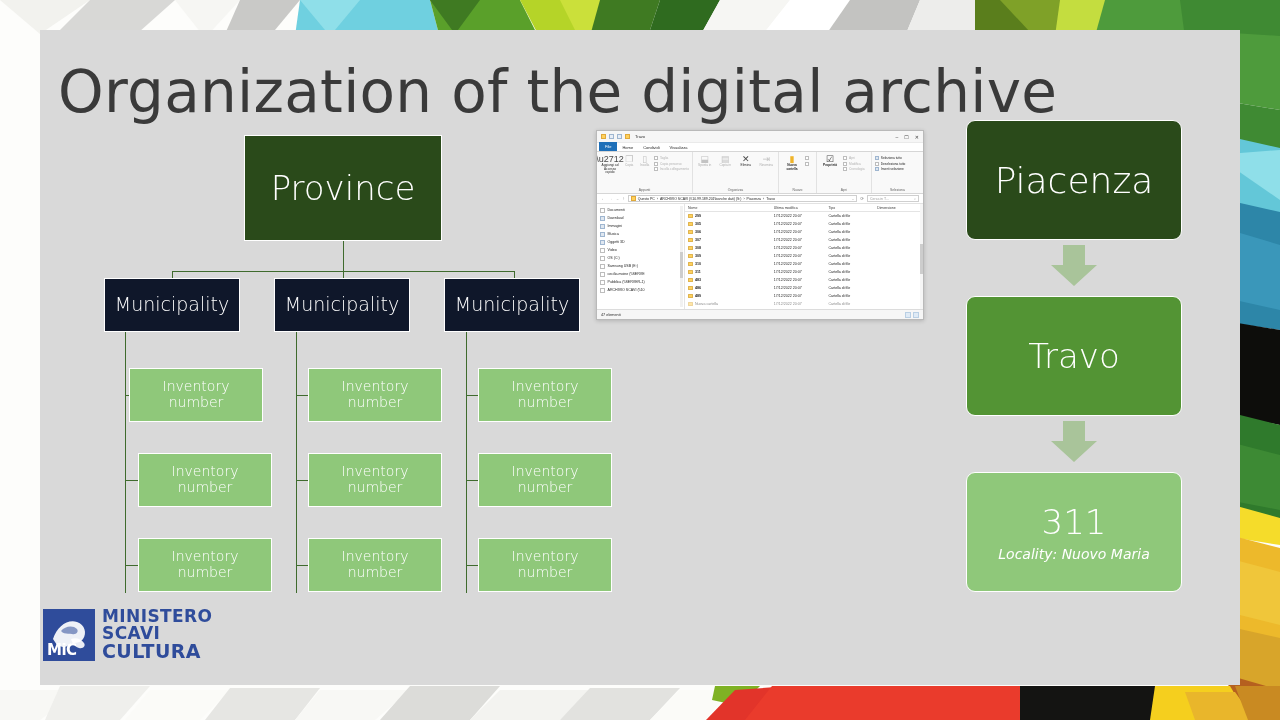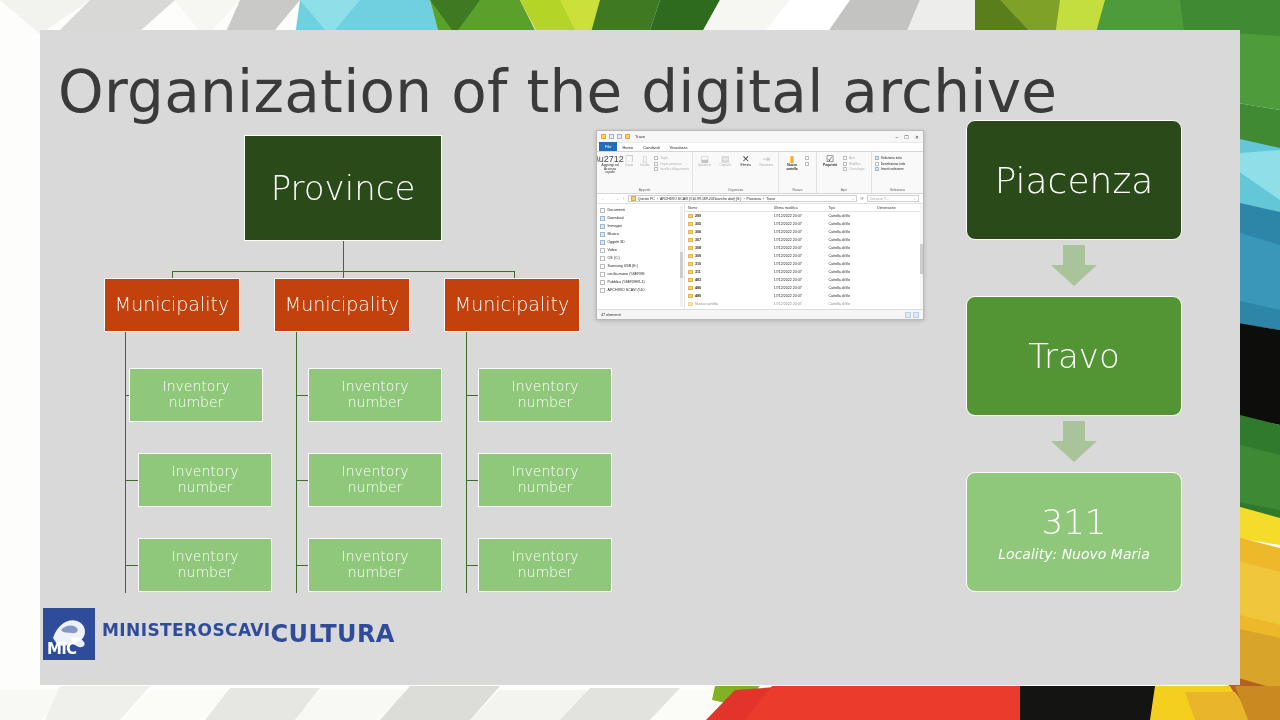--- a/index.html
+++ b/index.html
@@ -41,21 +41,21 @@
     align-items: center;
     justify-content: center;
     text-align: center;
     color: #ffffff;
     border: 1px solid #ffffff;
     line-height: 1.12;
     font-family: "DejaVu Sans", sans-serif;
     font-weight: 300;
   }
   .node.province  { background: #2a4a1a; font-size: 34px; }
-  .node.municipal { background: #c2410c; font-size: 19px; }
+  .node.municipal { background: #0f172a; font-size: 19px; }
   .node.inventory { background: #8fc87a; font-size: 14px; }
 
   .connector { position: absolute; background: #3f6b2d; }
   .connector.h { height: 1px; }
   .connector.v { width: 1px; }
 
   
   .chain-node {
     position: absolute;
     display: flex;
@@ -226,27 +226,27 @@
   .logo-mark {
     width: 52px; height: 52px; background: #2f4c9b;
     position: relative; overflow: hidden;
   }
   .logo-mic {
     position: absolute; left: 4px; bottom: 2px;
     color: #ffffff; font-size: 15px; font-weight: bold;
     font-family: "DejaVu Sans", sans-serif; letter-spacing: -0.5px; text-align: center;
   }
   .logo-text {
-    display: flex; flex-direction: row;
+    display: flex; flex-direction: column;
     color: #2f4c9b; font-weight: bold; line-height: 1.0;
     font-family: "DejaVu Sans", sans-serif;
   }
   .lt1 { font-size: 17px; letter-spacing: .4px; }
   .lt2 { font-size: 17px; letter-spacing: .4px; }
-  .lt3 { font-size: 24px; letter-spacing: .4px; }
+  .lt3 { font-size: 19px; letter-spacing: .4px; }
 </style>
 </head>
 <body>
 
 <svg id="bg" viewBox="0 0 1280 720" preserveAspectRatio="none">
   <rect x="0" y="0" width="1280" height="720" fill="#fdfdfb"></rect>
 
   <polygon points="0,0 90,0 40,34" fill="#f2f2ee"></polygon>
   <polygon points="90,0 175,0 130,40 60,30" fill="#d8d8d6"></polygon>
   <polygon points="175,0 240,0 205,38" fill="#f6f6f3"></polygon>

